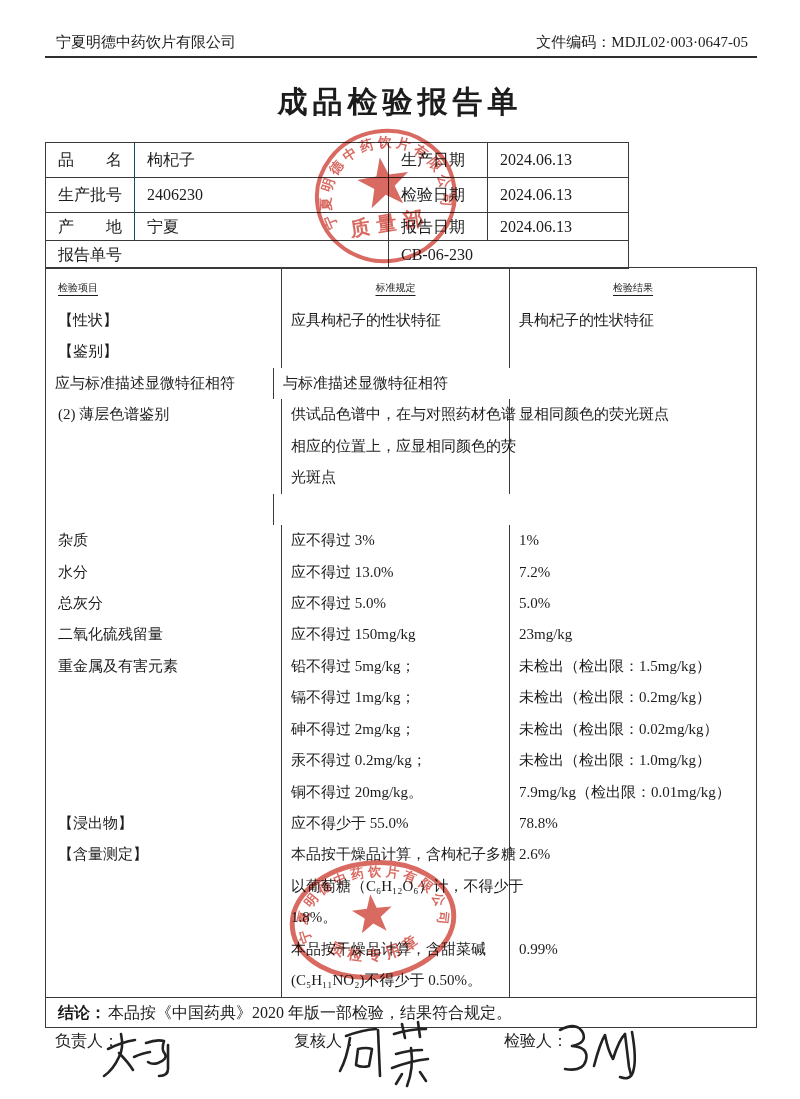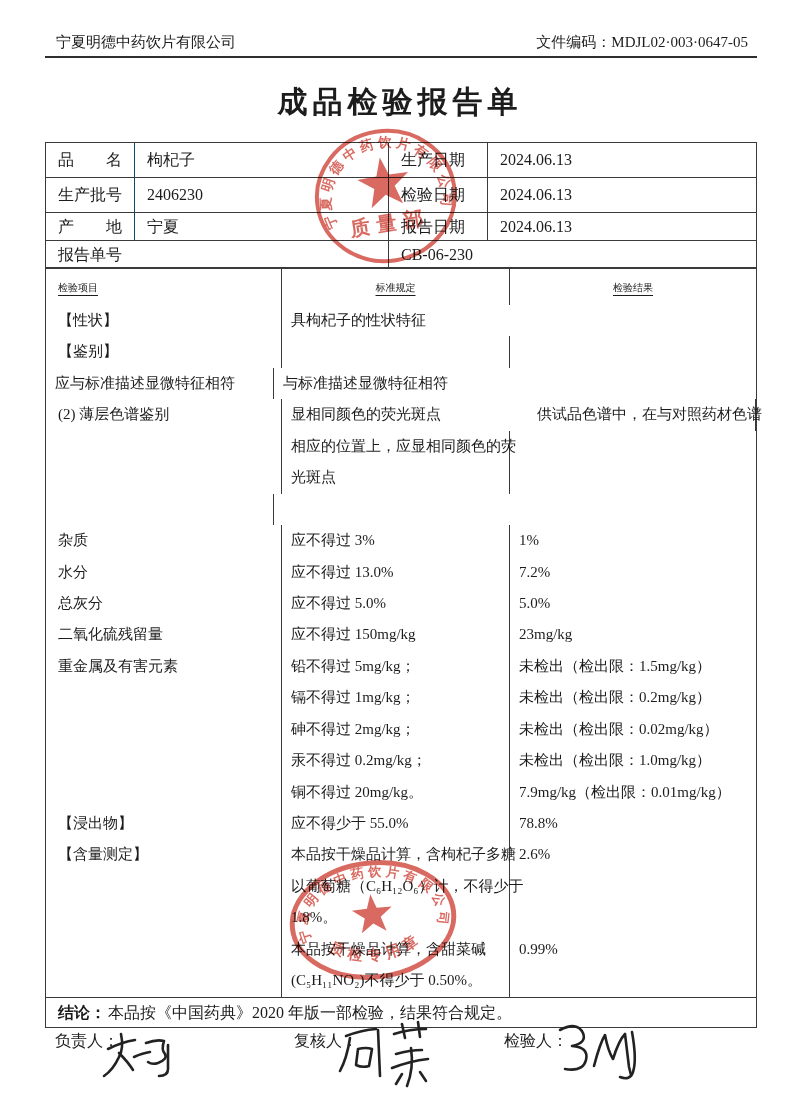--- a/index.html
+++ b/index.html
@@ -5,21 +5,21 @@
   html,body{margin:0;padding:0;background:#ffffff;}
   body{width:800px;height:1099px;position:relative;overflow:hidden;
        font-family:"Liberation Serif","DejaVu Serif",serif;color:#1c1c1c;}
   .abs{position:absolute;}
   
   .hdr-company{left:56px;top:33px;font-size:15px;}
   .hdr-code{right:52px;top:33px;font-size:15px;}
   .hdr-rule{left:45px;top:56px;width:712px;height:2px;background:#2f2f2f;}
   .title{left:0;top:82px;width:100%;text-align:center;font-size:30px;font-weight:bold;letter-spacing:5px;margin:0;}
   
-  .info-table{left:45px;top:142px;width:712px;border:1px solid #3a3a3a;box-sizing:border-box;}
+  .info-table{left:45px;top:142px;width:584px;border:1px solid #3a3a3a;box-sizing:border-box;}
   .irow{display:flex;border-top:1px solid #3a3a3a;}
   .irow:first-child{border-top:none;}
   .rh35{height:34px;line-height:34px;}
   .rh28{height:27px;line-height:27px;}
   .ic{box-sizing:border-box;padding-left:12px;font-size:16px;white-space:nowrap;overflow:hidden;}
   .w1{width:88px;}
   .w2{width:254px;border-left:1px solid #0c4a6e;}
   .w3{width:99px;border-left:1px solid #3a3a3a;}
   .w4{flex:1;border-left:1px solid #3a3a3a;}
   .wlabel{width:342px;}
@@ -86,35 +86,36 @@
 
   <div class="abs main-table">
     <div class="mt-hrow">
       <div class="mc mc1 mh"><span class="u">检验项目</span></div>
       <div class="mc mc2 mh"><span class="u">标准规定</span></div>
       <div class="mc mc3 mh"><span class="u">检验结果</span></div>
     </div>
 
     <div class="mt-line">
         <div class="mc mc1">【性状】</div>
+        <div class="mc mc2">应具枸杞子的性状特征</div>
         <div class="mc mc3">具枸杞子的性状特征</div>
       </div>
     <div class="mt-line">
         <div class="mc mc1">【鉴别】</div>
         <div class="mc mc2"></div>
         <div class="mc mc3"></div>
       </div>
     <div class="mt-line">
         <div class="mc mc2">应与标准描述显微特征相符</div>
         <div class="mc mc3">与标准描述显微特征相符</div>
       </div>
     <div class="mt-line">
         <div class="mc mc1">(2) 薄层色谱鉴别</div>
+        <div class="mc mc2">供试品色谱中，在与对照药材色谱</div>
         <div class="mc mc3">显相同颜色的荧光斑点</div>
-        <div class="mc mc2">供试品色谱中，在与对照药材色谱</div>
       </div>
     <div class="mt-line">
         <div class="mc mc1"></div>
         <div class="mc mc2">相应的位置上，应显相同颜色的荧</div>
         <div class="mc mc3"></div>
       </div>
     <div class="mt-line">
         <div class="mc mc1"></div>
         <div class="mc mc2">光斑点</div>
         <div class="mc mc3"></div>

